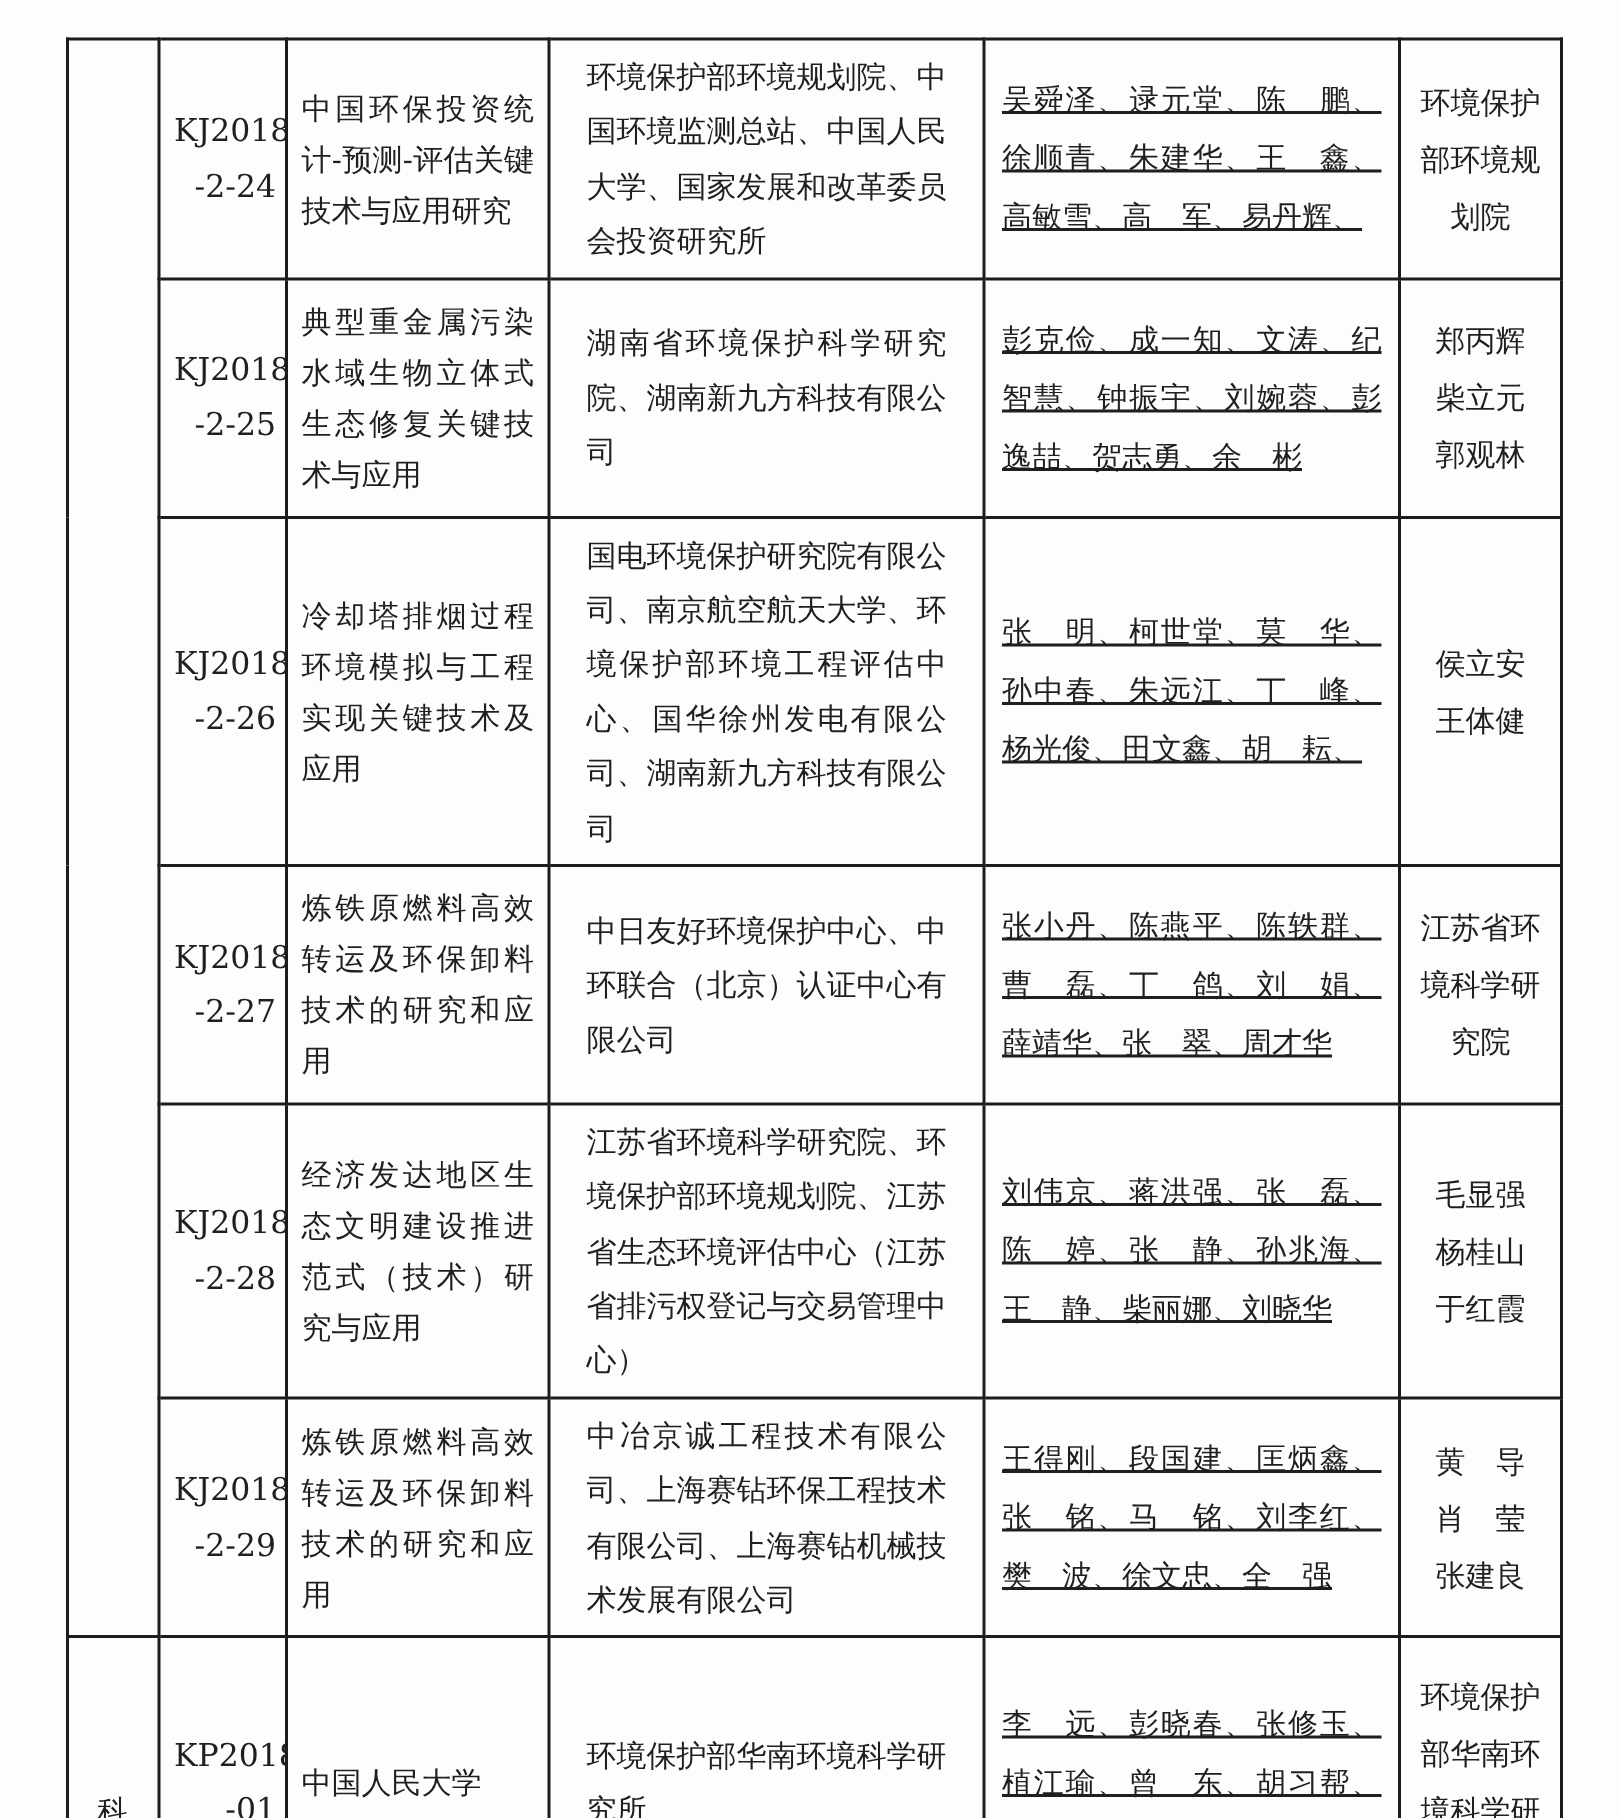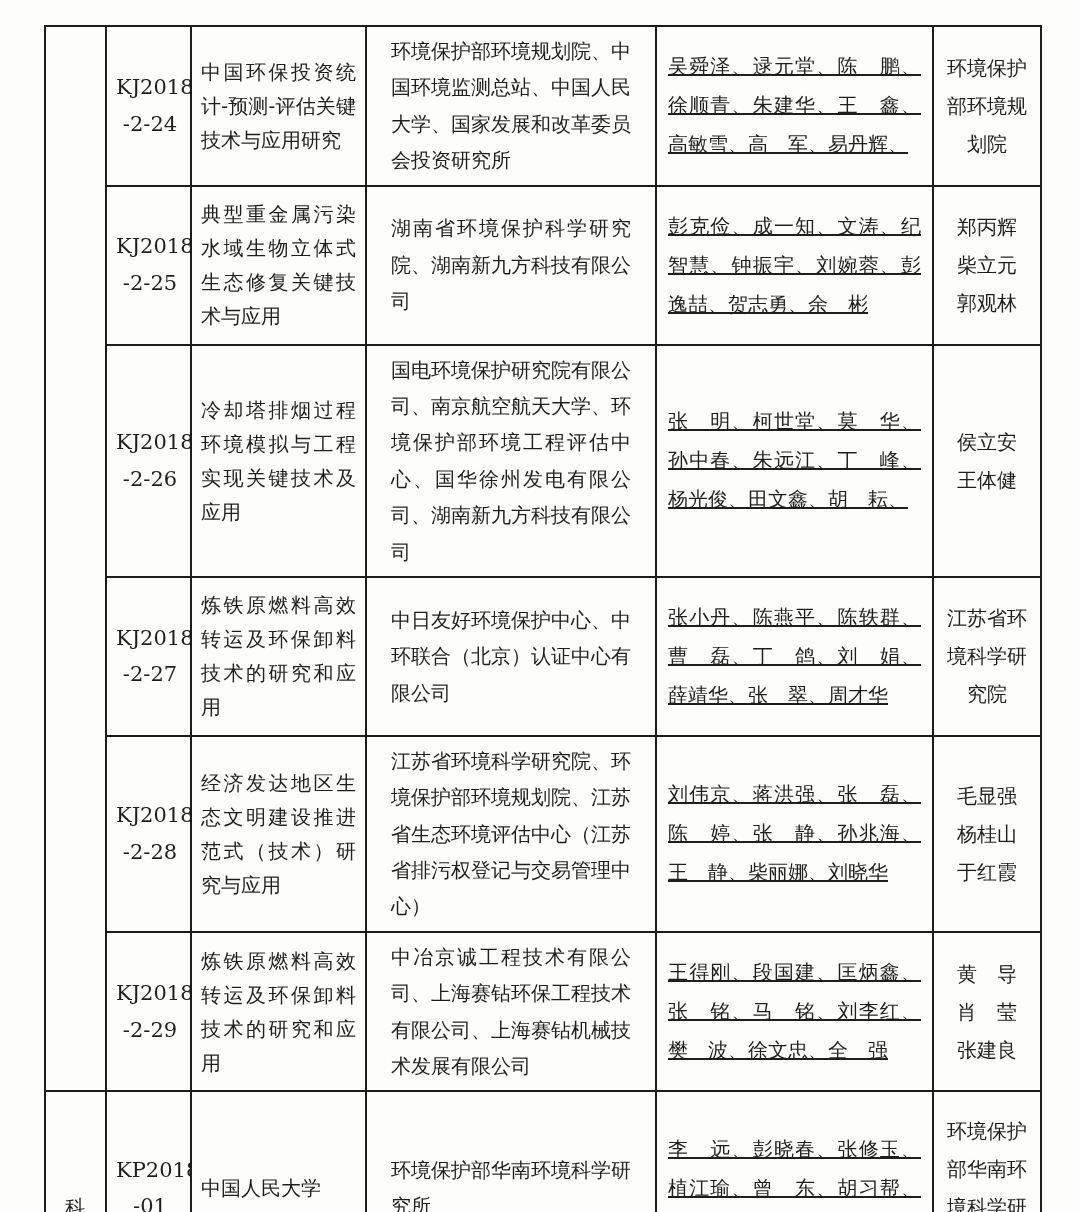--- a/index.html
+++ b/index.html
@@ -39,21 +39,21 @@
   td.cat {
     text-align: center;
     white-space: pre-line;
     line-height: 1.95;
     letter-spacing: 1px;
   }
   td.code {
     padding: 4px 6px 4px 9px;
     white-space: pre-line;
     line-height: 1.75;
-    text-align: center;
+    text-align: right;
     font-size: 21px;
   }
   td.title {
     padding: 6px 9px;
     text-align: justify;
     text-justify: inter-ideograph;
     line-height: 1.7;
   }
   td.orgs {
     padding: 6px 24px;

